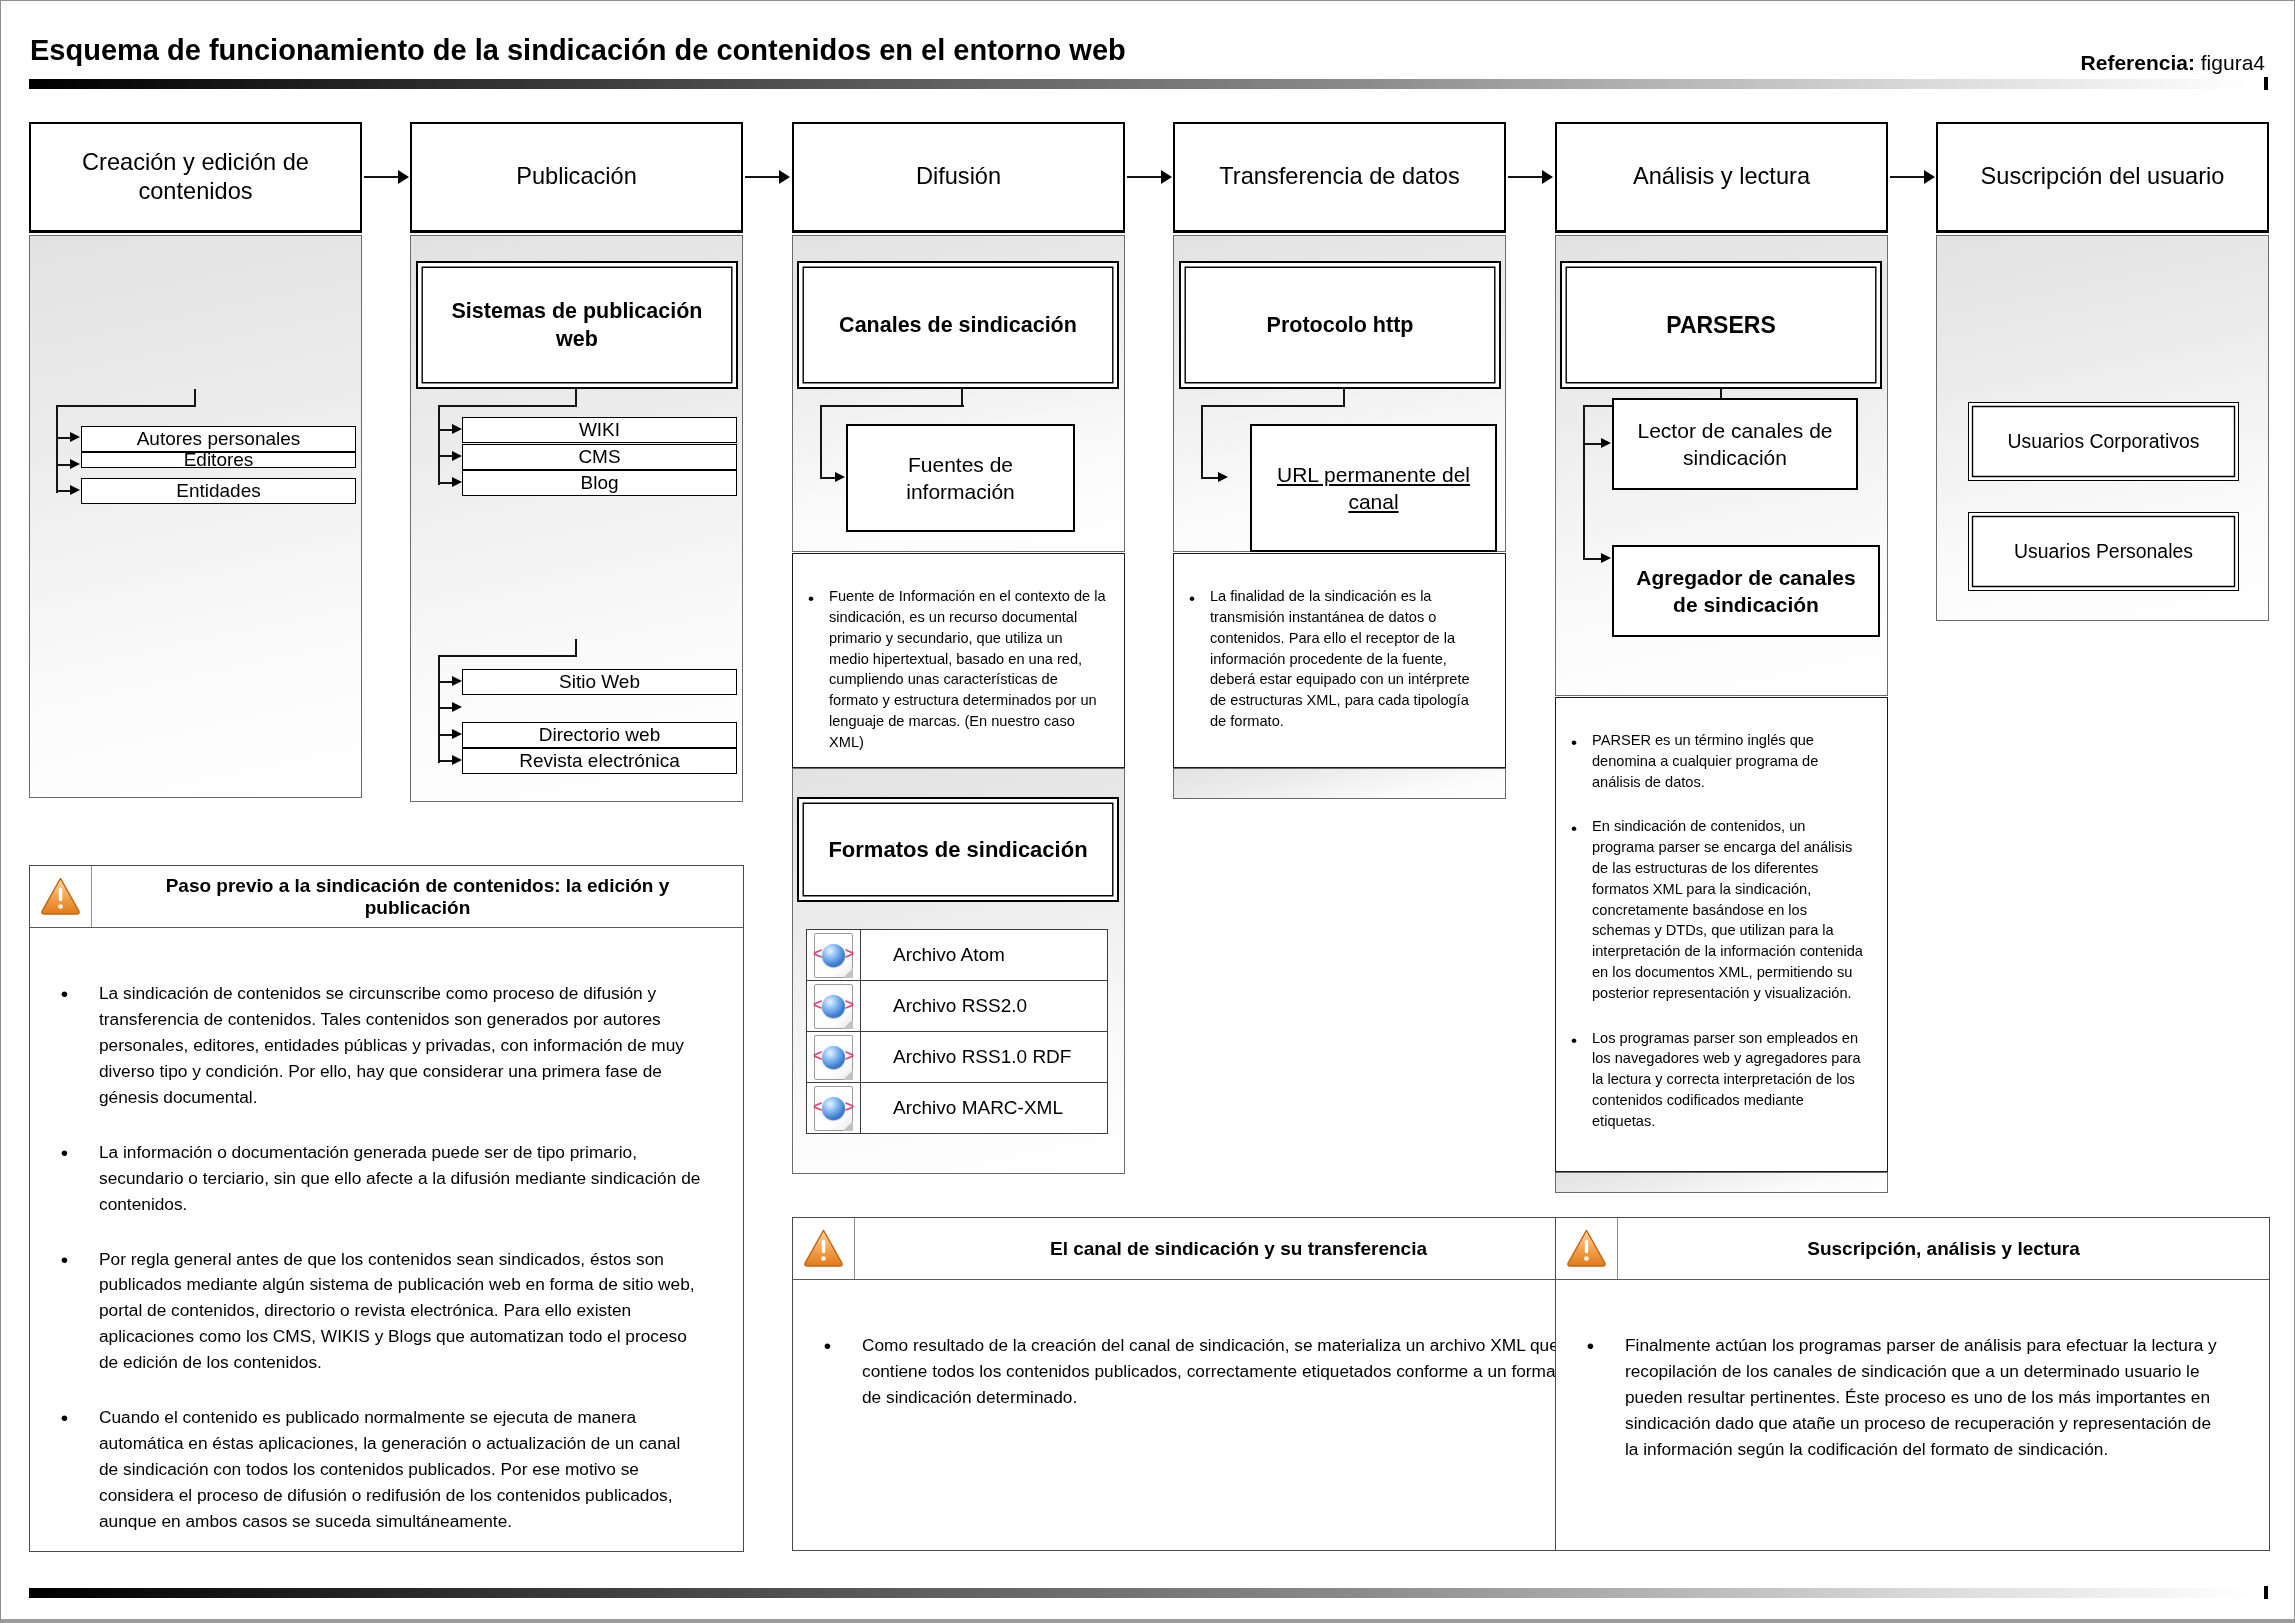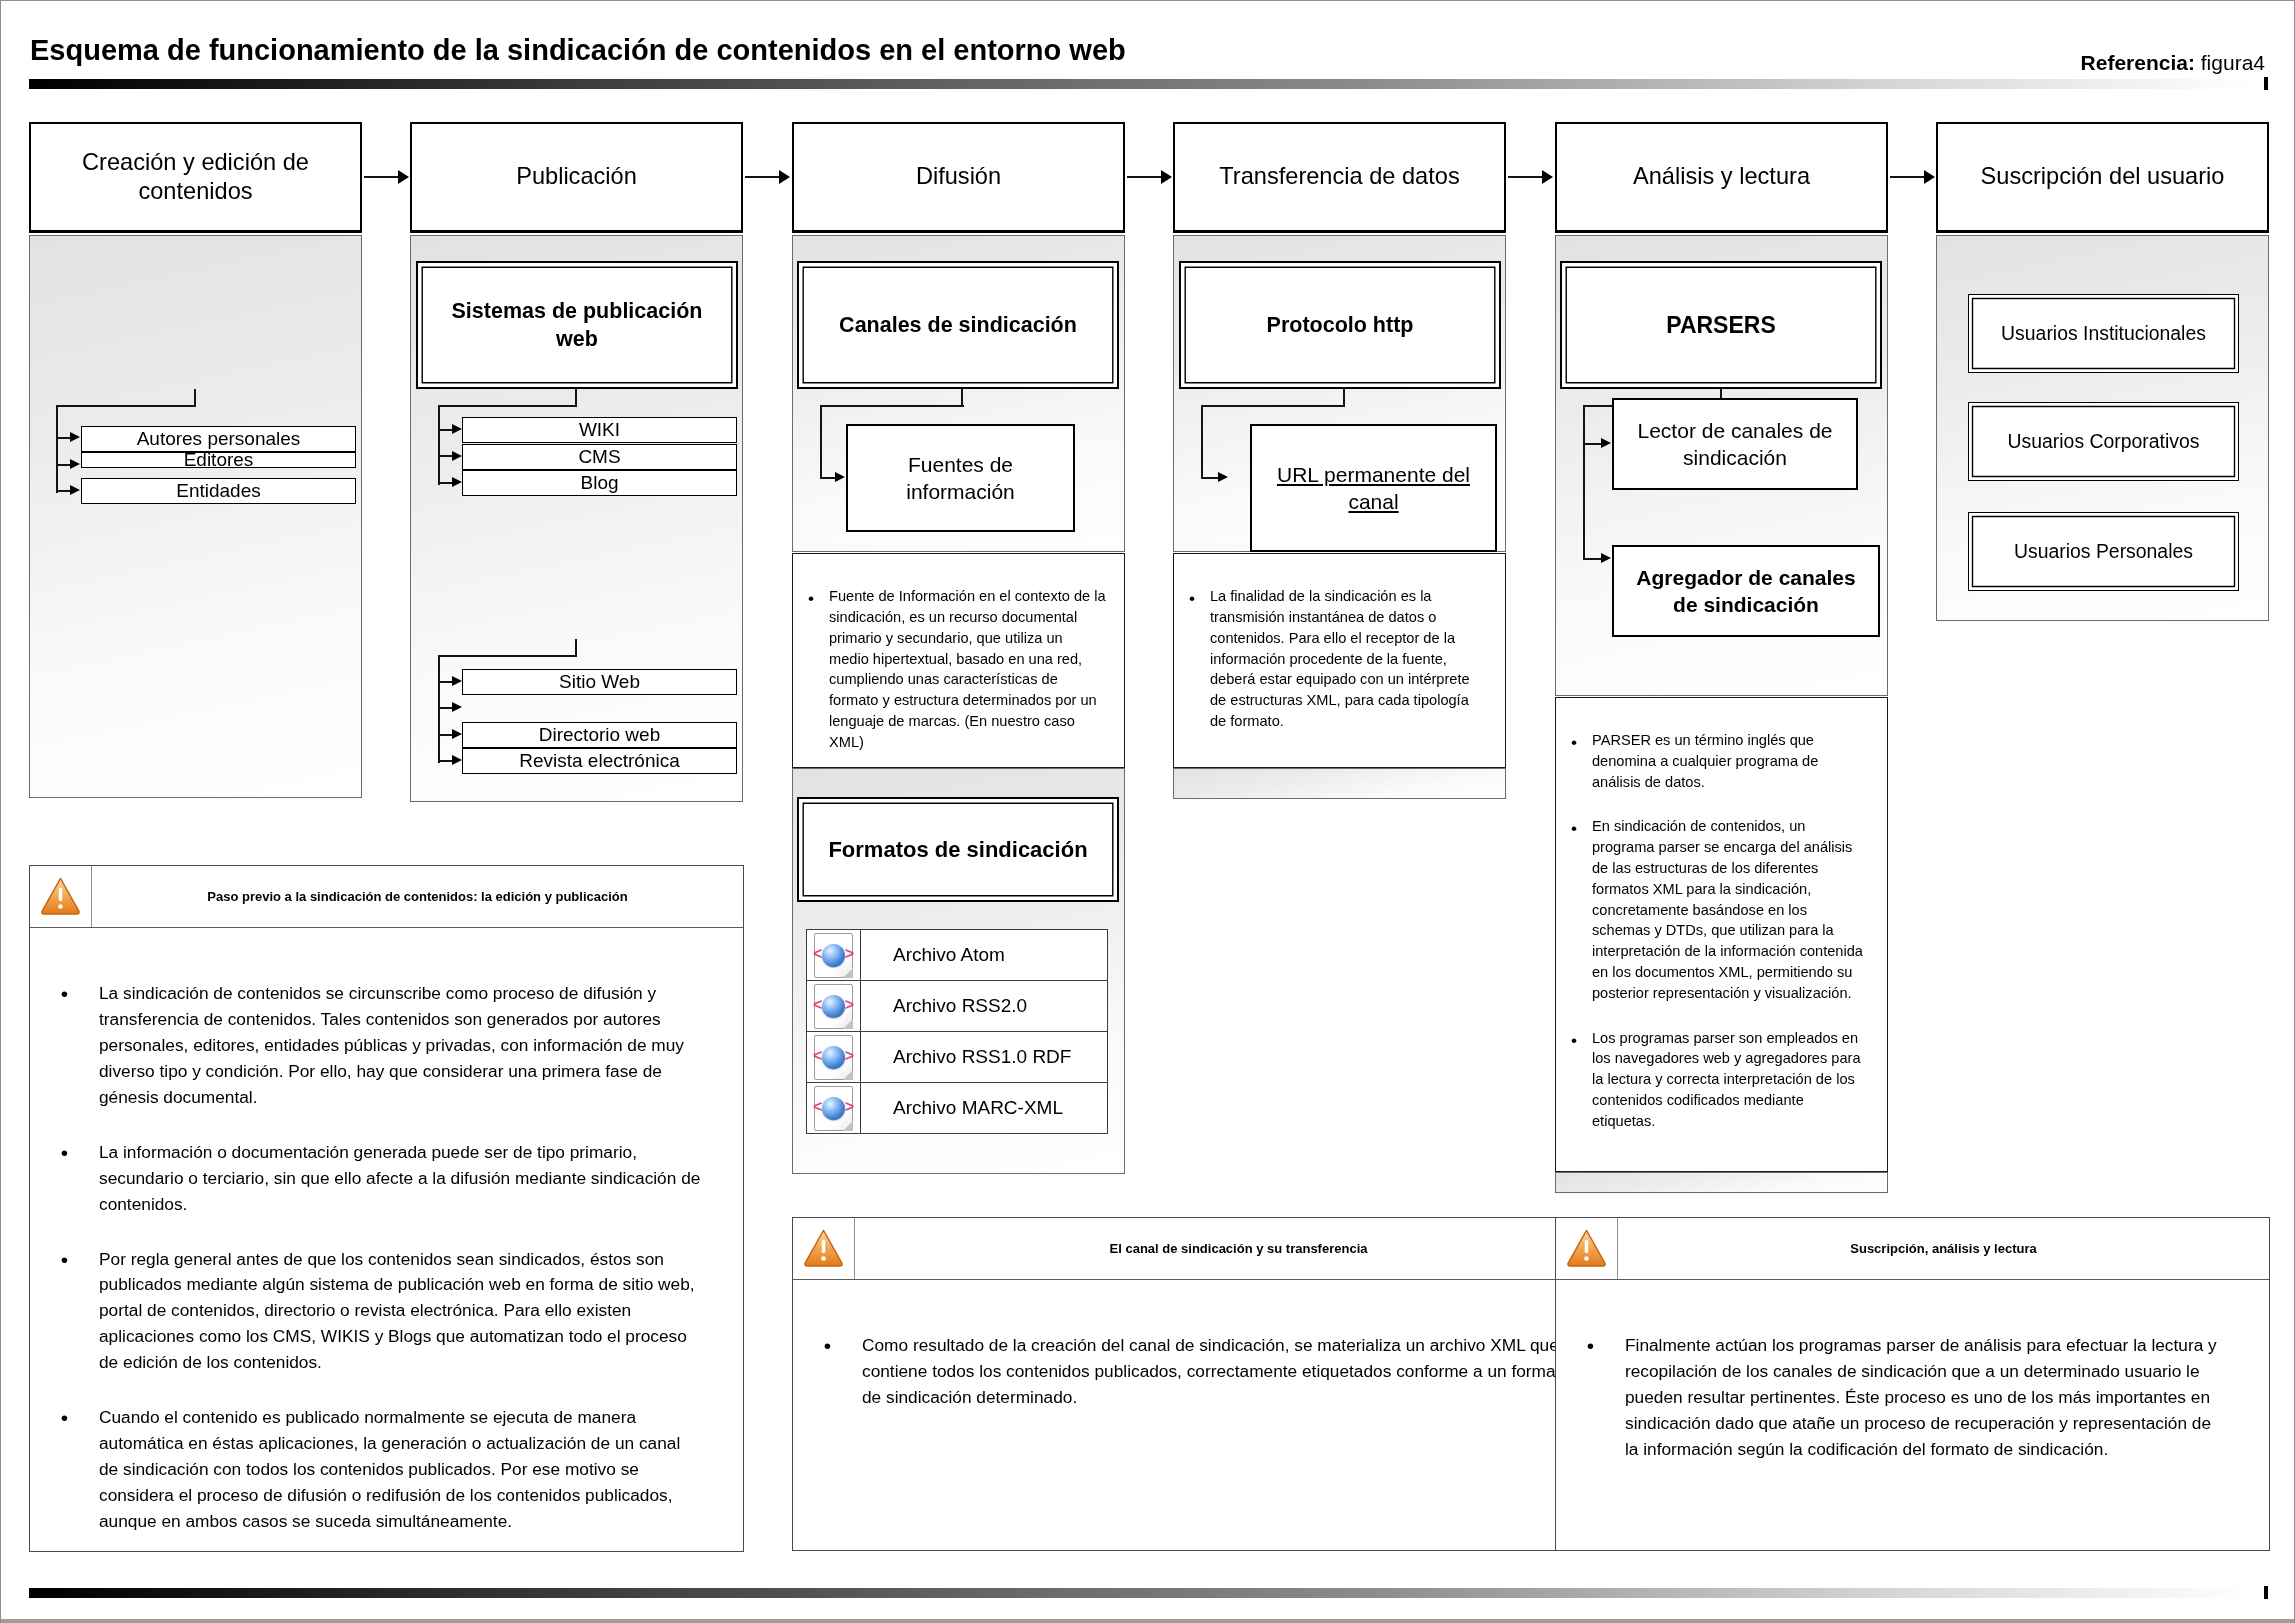--- a/index.html
+++ b/index.html
@@ -69,21 +69,21 @@
 
   
   .user-box{background:#fff;border:1.4px solid #000;box-shadow:inset 0 0 0 2.8px #fff,inset 0 0 0 4.2px #000;
             display:flex;align-items:center;justify-content:center;font-size:19.4px;text-align:center;}
 
   
   .callout{background:#fff;border:1.4px solid #4a4a4a;}
   .co-head{height:61px;border-bottom:1.4px solid #5a5a5a;display:flex;align-items:stretch;}
   .co-icon-cell{flex:0 0 61px;border-right:1.4px solid #8f8f8f;display:flex;align-items:center;justify-content:center;}
   .co-title{flex:1;display:flex;align-items:center;justify-content:center;text-align:center;
-            font-weight:bold;font-size:13px;padding:0 28px;}
+            font-weight:bold;font-size:19px;padding:0 28px;}
   .co-body{padding:53px 40px 0 0;}
   .co-b{display:grid;grid-template-columns:69px 1fr;font-size:17.3px;line-height:1.5;margin-bottom:29px;text-align:left;}
   .co-b::before{content:"\2022";font-size:21px;line-height:1.25;text-align:center;}
 </style>
 </head>
 <body>
 
 <div class="canvas">
 
   <div class="abs title" style="left:29px;top:33px;">Esquema de funcionamiento de la sindicación de contenidos en el entorno web</div>
@@ -256,21 +256,20 @@
   <div class="abs sbox" style="left:1611px;top:397px;width:246px;height:92px;">Lector de canales de sindicación</div>
   <div class="abs sbox" style="left:1611px;top:544px;width:268px;height:92px;font-weight:bold;">Agregador de canales de sindicación</div>
   <div class="abs notebox" style="left:1554px;top:696px;width:333px;height:475px;">
     <div class="nb">PARSER es un término inglés que denomina a cualquier programa de análisis de datos.</div>
     <div class="nb">En sindicación de contenidos, un programa parser se encarga del análisis de las estructuras de los diferentes formatos XML para la sindicación, concretamente basándose en los schemas y DTDs, que utilizan para la interpretación de la información contenida en los documentos XML, permitiendo su posterior representación y visualización.</div>
     <div class="nb">Los programas parser son empleados en los navegadores web y agregadores para la lectura y correcta interpretación de los contenidos codificados mediante etiquetas.</div>
   </div>
   <div class="abs panel" style="left:1554px;top:1171px;width:333px;height:21px;"></div>
 
   <div class="abs panel" style="left:1935px;top:234px;width:333px;height:386px;"></div>
-  <div class="abs user-box" style="left:1967px;top:293px;width:271px;height:79px;">Usuarios Institucionales</div>
   <div class="abs user-box" style="left:1967px;top:401px;width:271px;height:79px;">Usuarios Corporativos</div>
   <div class="abs user-box" style="left:1967px;top:511px;width:271px;height:79px;">Usuarios Personales</div>
 
   <div class="abs callout" style="left:28px;top:864px;width:715px;height:687px;">
     <div class="co-head">
       <div class="co-icon-cell">
         <svg width="43" height="43" viewBox="0 0 64 64">
           <defs>
             <linearGradient id="wg1" x1="0" y1="0" x2="0" y2="1">
               <stop offset="0" stop-color="#fbd9a8"></stop>

